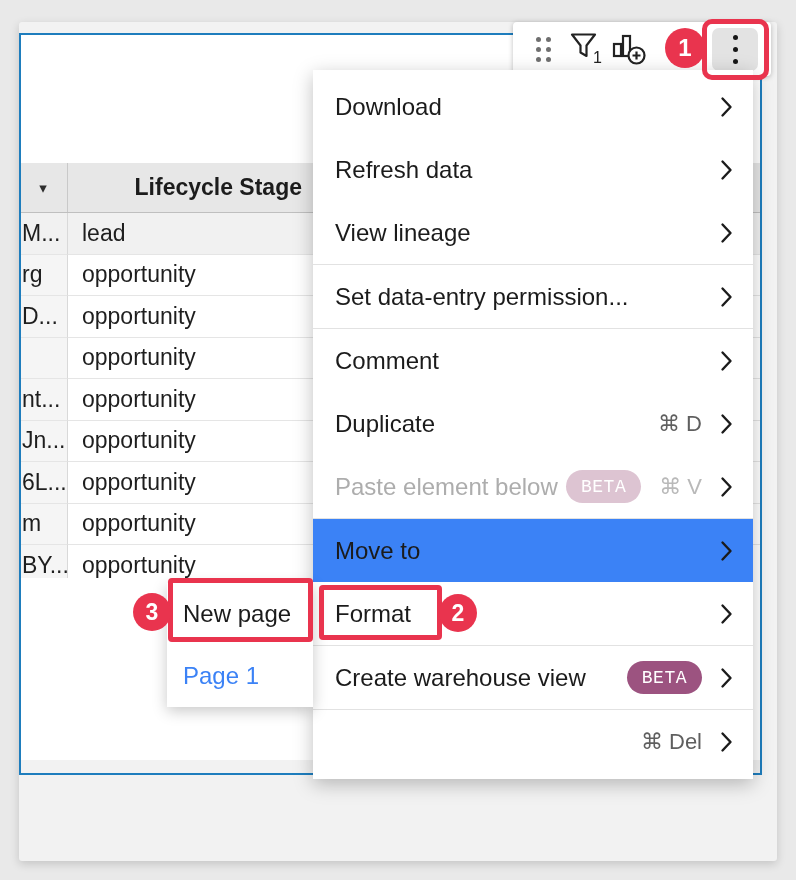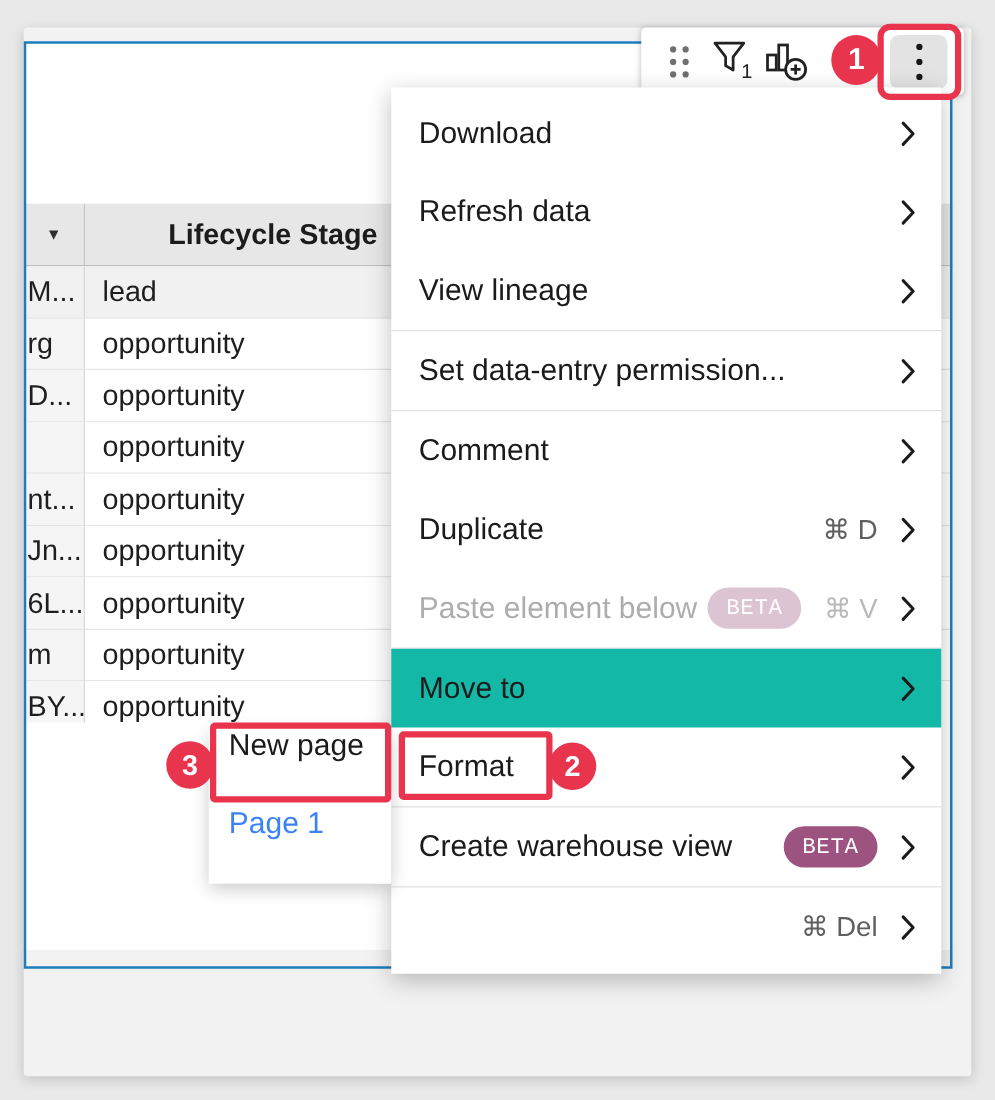--- a/index.html
+++ b/index.html
@@ -50,37 +50,37 @@
   .icon-filter .fsub{position:absolute;right:0;bottom:0;font-size:16px;color:#222;line-height:1;}
   .icon-chart{margin-left:10px;width:36px;height:34px;position:relative;}
   .kebab-btn{margin-left:auto;margin-right:13px;width:46px;height:43px;background:#e3e3e3;border-radius:7px;
     display:flex;flex-direction:column;align-items:center;justify-content:center;gap:7px;}
   .kebab-btn i{width:5px;height:5px;border-radius:50%;background:#161616;}
 
   
   .menu{position:absolute;left:313px;top:70px;width:440px;background:#fff;z-index:6;
     box-shadow:0 5px 18px rgba(0,0,0,.25);padding:5px 0 6px 0;}
   .menu-item{height:63px;display:flex;align-items:center;padding:0 20px 0 22px;font-size:24px;color:#1b1b1b;}
-  .menu-item.highlighted{background:#14b8a6;}
+  .menu-item.highlighted{background:#3b82f6;}
   .menu-item.disabled{color:#adadad;}
   .mi-label{white-space:nowrap;}
   .mi-right{margin-left:auto;display:flex;align-items:center;gap:18px;}
   .badge{height:33px;border-radius:17px;padding:0 15px;display:flex;align-items:center;
     color:#fff;font-size:18px;letter-spacing:.5px;font-family:Liberation Mono, monospace;}
   .badge.active{background:var(--beta-active);}
   .badge.disabled{background:var(--beta-disabled);}
   .shortcut{font-size:22px;color:#5f5f5f;white-space:nowrap;}
   .menu-item.disabled .shortcut{color:#b9b9b9;}
   .chevron{display:flex;align-items:center;color:#1b1b1b;}
   .menu-divider{height:1px;background:#e2e2e2;}
 
   
   .submenu{position:absolute;left:167px;top:583px;width:146px;background:#fff;z-index:7;
     box-shadow:0 4px 14px rgba(0,0,0,.22);}
-  .submenu-item{height:62px;display:flex;padding-left:16px;font-size:24px;color:#1b1b1b;}
+  .submenu-item{height:62px;display:flex;align-items:center;padding-left:16px;font-size:24px;color:#1b1b1b;}
   .submenu-item.muted{color:#3b82f6;}
 
   
   .ann-box{position:absolute;border:5px solid var(--red);z-index:9;pointer-events:none;}
   .box-kebab{left:702px;top:19px;width:67px;height:61px;border-radius:10px;}
   .box-move{left:319px;top:585px;width:123px;height:55px;border-radius:4px;}
   .box-newpage{left:168px;top:578px;width:145px;height:64px;border-radius:4px;}
   .ann-circle{position:absolute;border-radius:50%;background:var(--red);color:#fff;font-weight:bold;
     display:flex;align-items:center;justify-content:center;z-index:10;pointer-events:none;}
   .circ1{left:665px;top:28px;width:40px;height:40px;font-size:24px;}

